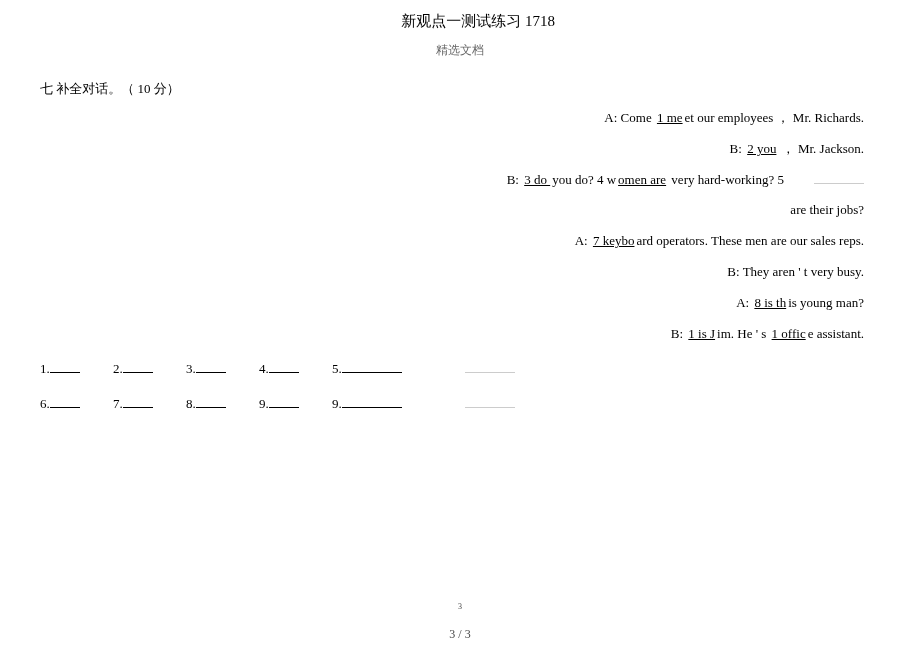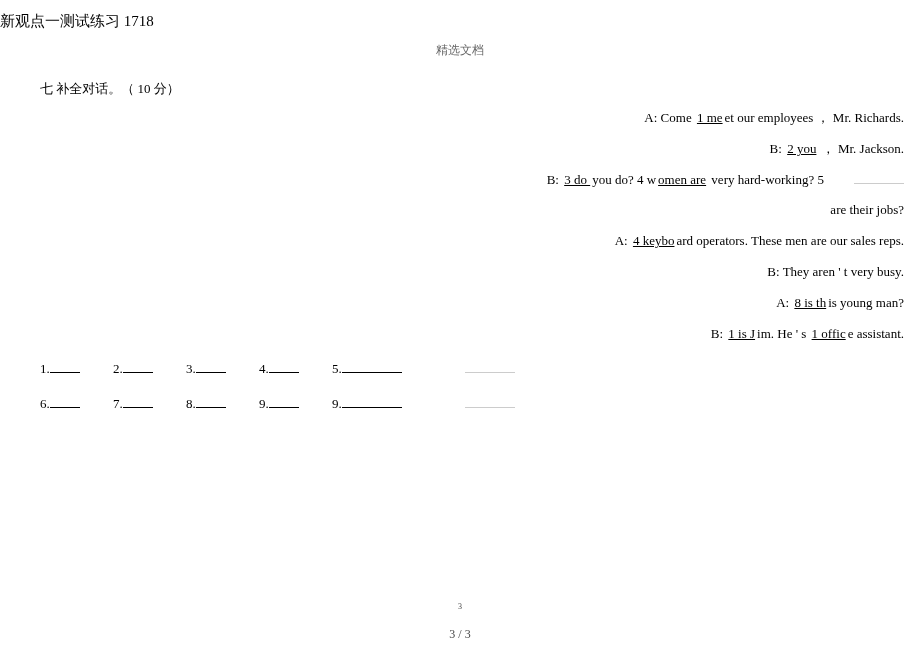--- a/index.html
+++ b/index.html
@@ -11,34 +11,35 @@
       font-family: "SimSun", "宋体", "Times New Roman", serif;
       font-size: 13px;
       line-height: 1.5;
       background: #fff;
       color: #000;
       width: 920px;
       height: 653px;
       position: relative;
     }
     .title {
-      text-align: left;
+      text-align: center;
       font-size: 15px;
       padding-top: 10px;
       padding-bottom: 8px;
+      margin-left: 36px;
     }
     .subtitle {
       text-align: center;
       font-size: 12px;
       color: #666;
       margin-bottom: 20px;
     }
     .content {
       padding-left: 40px;
-      padding-right: 16px;
+      padding-right: 56px;
     }
     .section-header {
       font-size: 13px;
       margin-bottom: 10px;
     }
     .dialogue-line {
       font-size: 13px;
       margin-bottom: 10px;
       line-height: 1.6;
       text-align: right;
@@ -115,21 +116,21 @@
   </div>
 
 
   <div class="dialogue-line">
     <span>B: </span><span class="blank">  3    do </span><span>you do?    4    w</span><span class="blank">omen are</span><span> very hard-working?    5</span><span class="faded-box"></span>
   </div>
 
   <div class="dialogue-line">are their jobs?</div>
 
   <div class="dialogue-line">
-    <span>A: </span><span class="blank">  4   keybo</span><span>ard operators. These men are our sales reps.</span>
+    <span>A: </span><span class="blank">  7   keybo</span><span>ard operators. These men are our sales reps.</span>
   </div>
 
   <div class="dialogue-line">B: They aren    ' t very busy.</div>
 
   <div class="dialogue-line">
     <span>A: </span><span class="blank">  8   is th</span><span>is young man?</span>
   </div>
 
   <div class="dialogue-line">
     <span>B: </span><span class="blank">  1    is J</span><span>im. He              ' s </span><span class="blank">1     offic</span><span>e assistant.</span>

